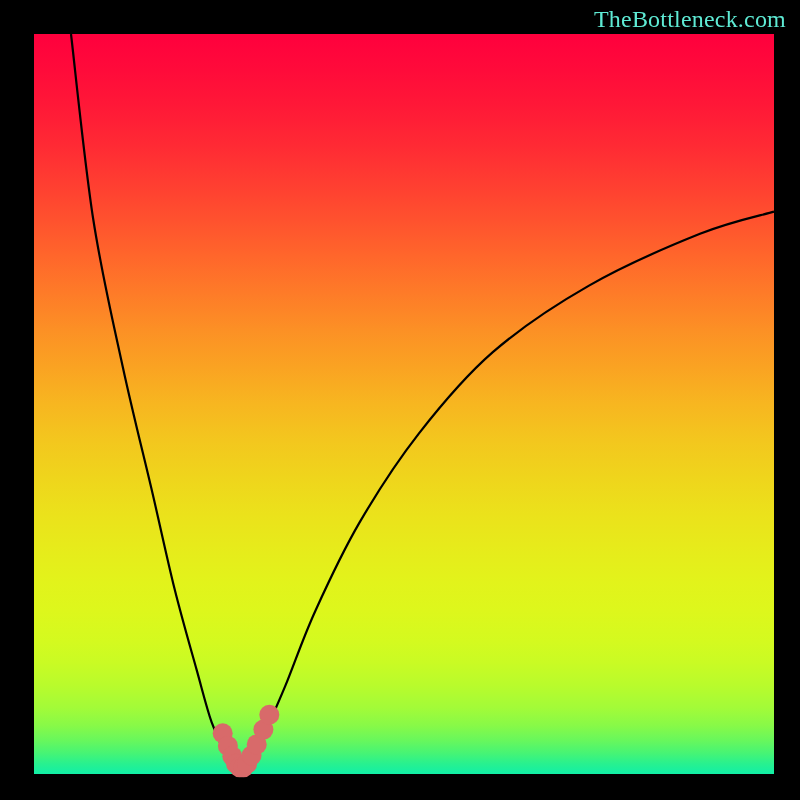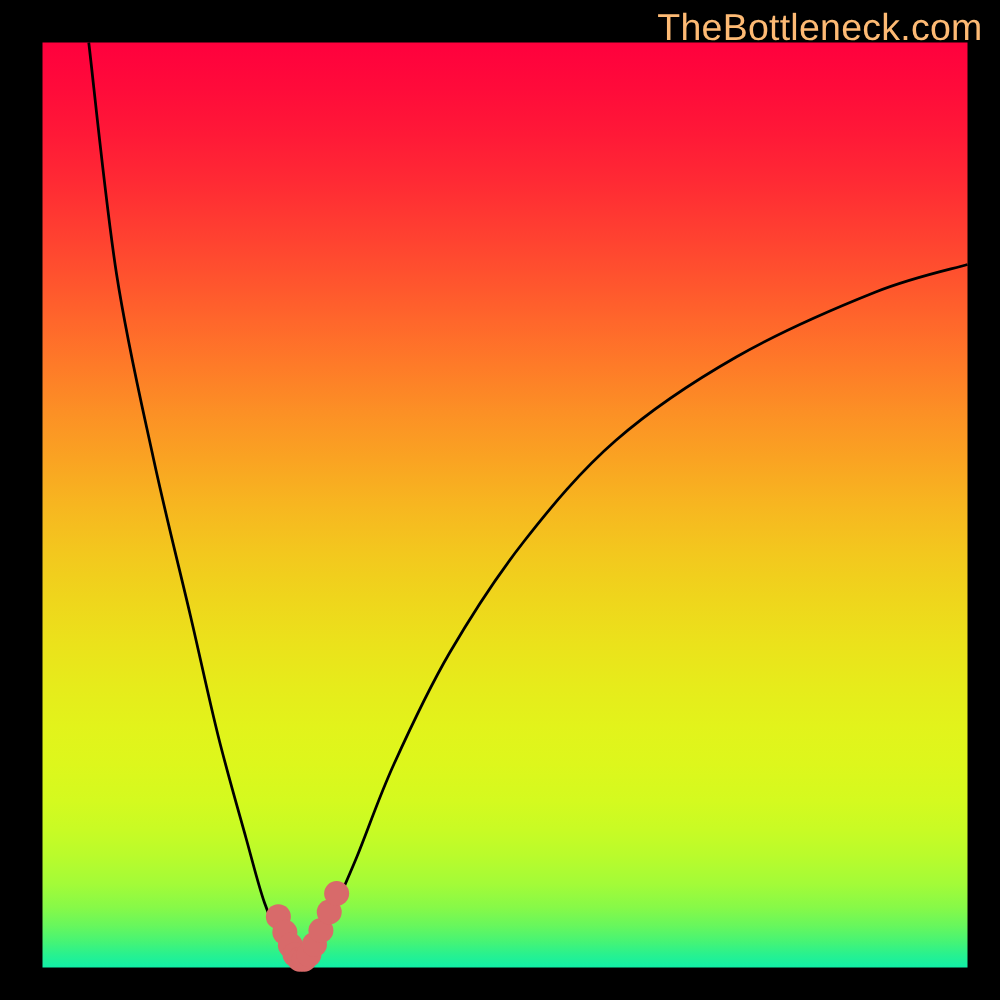--- a/index.html
+++ b/index.html
@@ -13,25 +13,26 @@
   .frame {
     width: 800px;
     height: 800px;
     background: #000;
     position: relative;
   }
   .watermark {
     position: absolute;
     top: 6px;
     right: 14px;
-    color: #fdba74;
-    font-size: 30px;
+    color: #5eead4;
+    font-size: 24px;
     font-weight: 500;
     letter-spacing: 0.2px;
     z-index: 50;
+    font-family: Liberation Serif, serif;
   }
   svg {
     display: block;
   }
 </style>
 </head>
 <body>
 
 <div class="frame">
   <div class="watermark">TheBottleneck.com</div>

